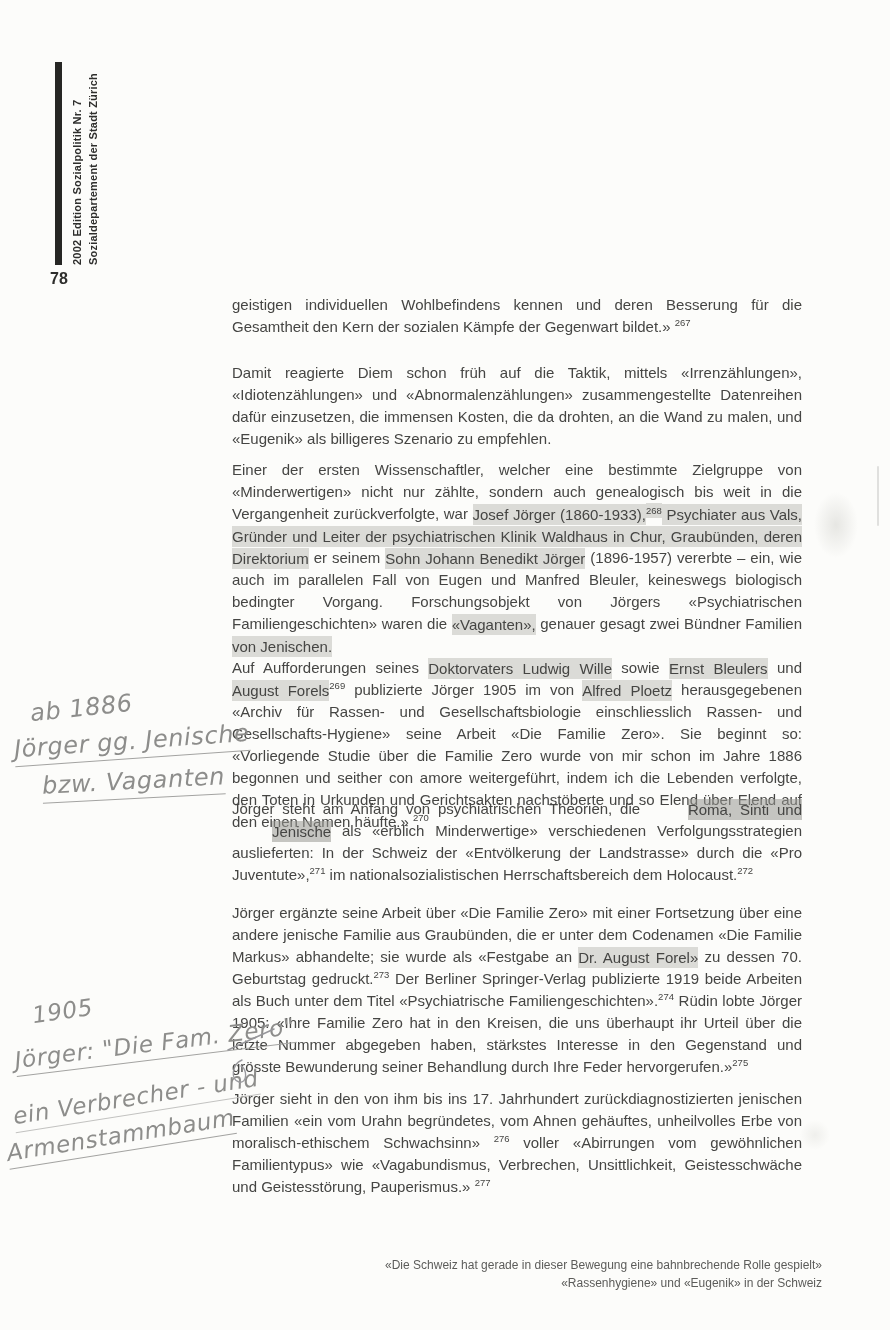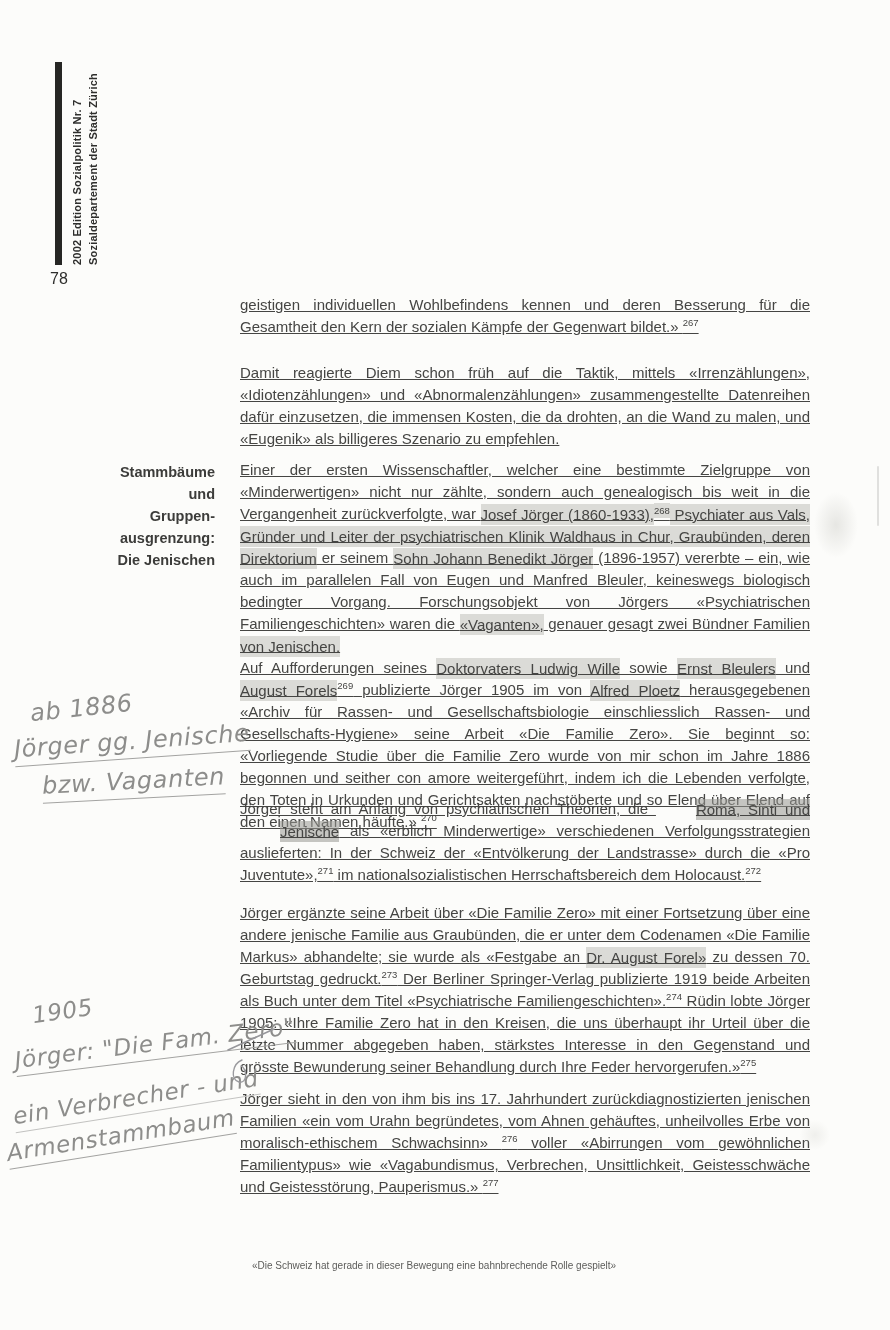--- a/index.html
+++ b/index.html
@@ -9,48 +9,48 @@
     font-family:"Liberation Sans", sans-serif; color:#454543;
   }
   
   .side-bar-rule { position:absolute; left:55px; top:62px; width:7px; height:203px; background:#262624; }
   .side-vert {
     position:absolute; left:69px; top:265px;
     transform:rotate(-90deg); transform-origin:0 0;
     font-size:11px; line-height:16px; font-weight:bold; color:#2e2e2c;
     letter-spacing:0.2px; white-space:nowrap; width:205px;
   }
-  .page-num { position:absolute; left:50px; top:270px; font-size:16px; font-weight:normal; color:#2e2e2c; }
+  .page-num { position:absolute; left:50px; top:270px; font-size:16px; font-weight:bold; color:#2e2e2c; }
   
   .margin-heading {
     position:absolute; left:96px; top:461px; width:119px;
     text-align:right; font-weight:bold; font-size:14.5px; line-height:22px; color:#3c3c3a;
   }
   
   .body-para, .para-block p {
     position:static; margin:0; text-align:justify;
     font-size:15px; line-height:22px; color:#454543;
   }
-  .abs { position:absolute; left:240px; width:570px;text-decoration:underline; }
+  .abs { position:absolute; left:232px; width:570px; }
   sup { font-size:9.5px; line-height:0; vertical-align:super; }
   .hl  { background:rgba(175,175,168,0.42); padding:1.5px 0 2.5px;
          -webkit-box-decoration-break:clone; box-decoration-break:clone;margin-top:8px; }
   .hld { background:rgba(152,152,146,0.55); padding:1.5px 0 2.5px;
          -webkit-box-decoration-break:clone; box-decoration-break:clone;margin-left:40px; }
   
   .hand {
     position:absolute; font-family:"DejaVu Sans", sans-serif; font-style:italic;
     color:#8d8d8b; white-space:nowrap; letter-spacing:0.6px;
   }
   .hand .u { display:inline-block; border-bottom:1.6px solid #a3a3a1; padding-bottom:3px; }
   .hand .uf { display:inline-block; border-bottom:1.2px solid #c2c2c0; padding-bottom:3px; }
   
   .footer {
     position:absolute; left:252px; top:1257px; width:570px;
-    font-size:10px; line-height:17.5px; color:#5c5c5a;
+    font-size:12px; line-height:17.5px; color:#5c5c5a;text-align:right;
   }
   
   .smudge1 { position:absolute; left:814px; top:492px; width:44px; height:66px;
              background:radial-gradient(closest-side, rgba(190,190,184,0.35), rgba(190,190,184,0)); border-radius:45%; }
   .smudge2 { position:absolute; left:800px; top:1120px; width:30px; height:30px;
              background:radial-gradient(closest-side, rgba(200,200,194,0.25), rgba(200,200,194,0)); border-radius:50%; }
   .edge-line { position:absolute; left:877px; top:466px; width:2px; height:60px; background:#e0e0de; border-radius:2px; }
   .pen-svg { position:absolute; left:222px; top:1020px; }
 </style>
 </head>
@@ -58,27 +58,20 @@
 
 <div class="page">
 
   <div class="side-bar-rule"></div>
   <div class="side-vert">
     <div>2002 Edition Sozialpolitik Nr. 7</div>
     <div>Sozialdepartement der Stadt Zürich</div>
   </div>
   <div class="page-num">78</div>
 
-  <div class="margin-heading">
-    <div>Stammbäume</div>
-    <div>und</div>
-    <div>Gruppen-</div>
-    <div>ausgrenzung:</div>
-    <div>Die Jenischen</div>
-  </div>
 
   <p class="body-para abs" style="top:294px"><span>geistigen individuellen Wohlbefindens kennen und deren Besserung für die Gesamtheit den Kern der sozialen Kämpfe der Gegenwart bildet.» </span><sup>267</sup></p>
 
   <p class="body-para abs" style="top:362px"><span>Damit reagierte Diem schon früh auf die Taktik, mittels «Irrenzählungen», «Idiotenzählungen» und «Abnormalenzählungen» zusammengestellte Datenreihen dafür einzusetzen, die immensen Kosten, die da drohten, an die Wand zu malen, und «Eugenik» als billigeres Szenario zu empfehlen.</span></p>
 
   <div class="para-block abs" style="top:459px">
     <p><span>Einer der ersten Wissenschaftler, welcher eine bestimmte Zielgruppe von «Minderwertigen» nicht nur zählte, sondern auch genealogisch bis weit in die Vergangenheit zurückverfolgte, war </span><span class="hl">Josef Jörger (1860-1933),</span><sup class="hl">268</sup><span class="hl"> Psychiater aus Vals, Gründer und Leiter der psychiatrischen Klinik Waldhaus in Chur, Graubünden, deren Direktorium</span><span> er seinem </span><span class="hl">Sohn Johann Benedikt Jörger</span><span> (1896-1957) vererbte – ein, wie auch im parallelen Fall von Eugen und Manfred Bleuler, keineswegs biologisch bedingter Vorgang. Forschungsobjekt von Jörgers «Psychiatrischen Familiengeschichten» waren die </span><span class="hl">«Vaganten»,</span><span> genauer gesagt zwei Bündner Familien </span><span class="hl">von Jenischen.</span></p>
     <p><span>Auf Aufforderungen seines </span><span class="hl">Doktorvaters Ludwig Wille</span><span> sowie </span><span class="hl">Ernst Bleulers</span><span> und </span><span class="hl">August Forels</span><sup>269</sup><span> publizierte Jörger 1905 im von </span><span class="hl">Alfred Ploetz</span><span> herausgegebenen «Archiv für Rassen- und Gesellschaftsbiologie einschliesslich Rassen- und Gesellschafts-Hygiene» seine Arbeit «Die Familie Zero». Sie beginnt so: «Vorliegende Studie über die Familie Zero wurde von mir schon im Jahre 1886 begonnen und seither con amore weitergeführt, indem ich die Lebenden verfolgte, den Toten in Urkunden und Gerichtsakten nachstöberte und so Elend über Elend auf den einen Namen häufte.» </span><sup>270</sup></p>
   </div>
 
@@ -111,19 +104,20 @@
     <span class="u">Armenstammbaum</span>
   </div>
 
   <svg class="pen-svg" width="70" height="70" viewBox="0 0 70 70">
     <line x1="6" y1="30" x2="52" y2="9" stroke="#96969a" stroke-width="1.6" stroke-linecap="round"></line>
     <path d="M20 40 C10 44 8 60 17 62 C26 64 25 48 19 46" stroke="#9a9a9e" stroke-width="1.4" fill="none" stroke-linecap="round"></path>
   </svg>
 
   <div class="footer">
     <div>«Die Schweiz hat gerade in dieser Bewegung eine bahnbrechende Rolle gespielt»</div>
+    <div>«Rassenhygiene» und «Eugenik» in der Schweiz</div>
   </div>
 
   <div class="smudge1"></div>
   <div class="smudge2"></div>
   <div class="edge-line"></div>
 
 </div>
 
 </body></html>

